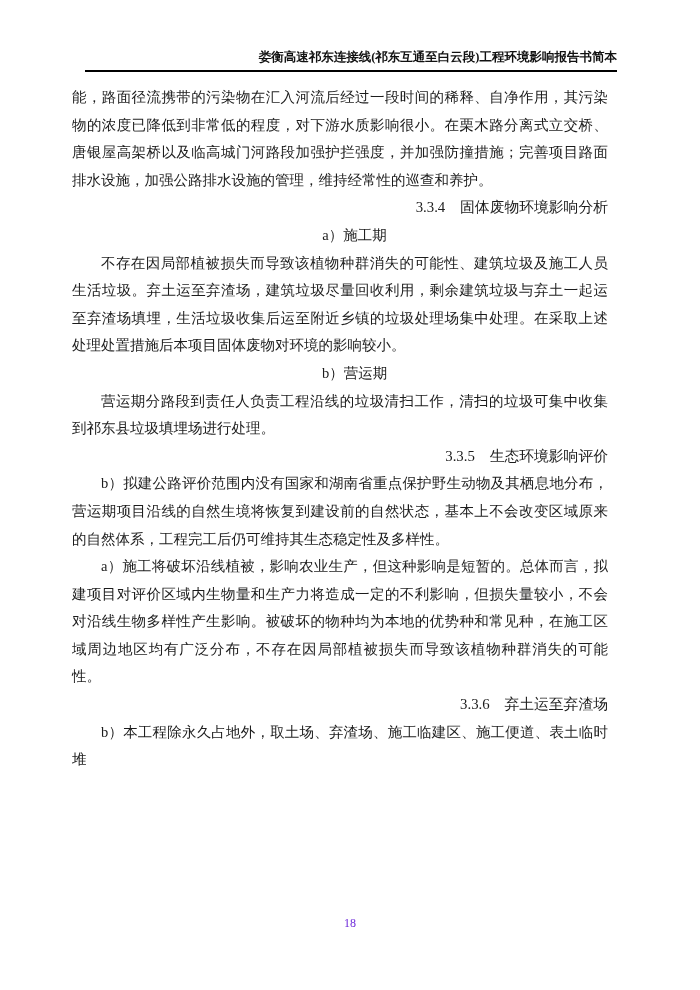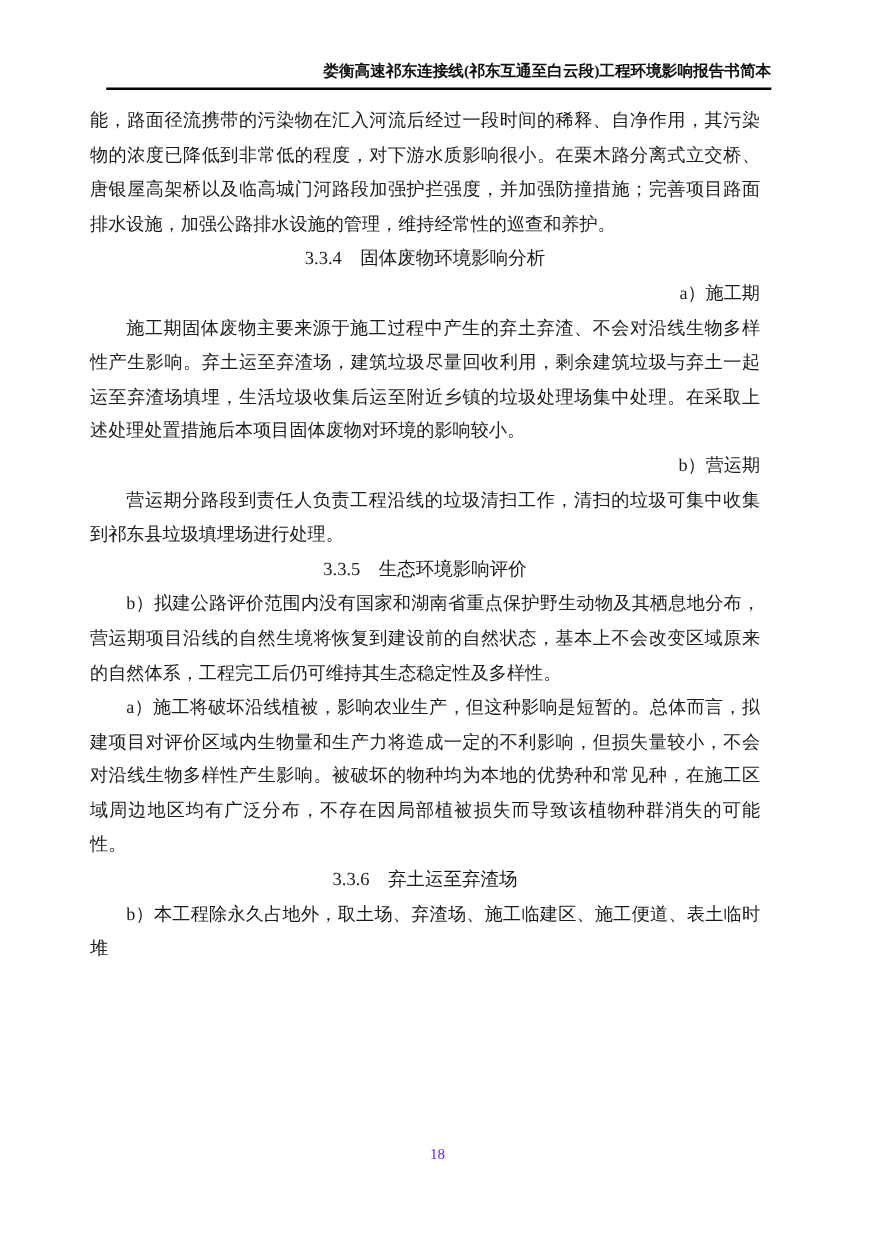--- a/index.html
+++ b/index.html
@@ -44,25 +44,25 @@
     padding: 0;
   }
   .para-continued {
     text-indent: 0;
   }
   .para-body {
     text-indent: 2em;
   }
   .para-sub {
     text-indent: 2em;
-    text-align: right;
+    text-align: center;
   }
   .para-heading {
     text-indent: 0;
-    text-align: center;
+    text-align: right;
     font-size: 14.8px;
     font-family: Liberation Serif, serif;
   }
   .para-heading .hnum {
     margin-right: 1em;
   }
   .page-footer {
     position: absolute;
     left: 0;
     top: 916px;
@@ -76,21 +76,21 @@
 <body>
 
 <div class="page">
 
   <div class="page-header">娄衡高速祁东连接线(祁东互通至白云段)工程环境影响报告书简本</div>
 
   <div class="doc-body">
       <p class="para-continued">能，路面径流携带的污染物在汇入河流后经过一段时间的稀释、自净作用，其污染物的浓度已降低到非常低的程度，对下游水质影响很小。在栗木路分离式立交桥、唐银屋高架桥以及临高城门河路段加强护拦强度，并加强防撞措施；完善项目路面排水设施，加强公路排水设施的管理，维持经常性的巡查和养护。</p>
       <p class="para-heading"><span class="hnum">3.3.4</span><span>固体废物环境影响分析</span></p>
       <p class="para-sub">a）施工期</p>
-      <p class="para-body">施工期固体废物主要来源于施工过程中产生的弃土弃渣、不会对沿线生物多样性产生影响。弃土运至弃渣场，建筑垃圾尽量回收利用，剩余建筑垃圾与弃土一起运至弃渣场填埋，生活垃圾收集后运至附近乡镇的垃圾处理场集中处理。在采取上述处理处置措施后本项目固体废物对环境的影响较小。</p>
+      <p class="para-body">不存在因局部植被损失而导致该植物种群消失的可能性、建筑垃圾及施工人员生活垃圾。弃土运至弃渣场，建筑垃圾尽量回收利用，剩余建筑垃圾与弃土一起运至弃渣场填埋，生活垃圾收集后运至附近乡镇的垃圾处理场集中处理。在采取上述处理处置措施后本项目固体废物对环境的影响较小。</p>
       <p class="para-sub">b）营运期</p>
       <p class="para-body">营运期分路段到责任人负责工程沿线的垃圾清扫工作，清扫的垃圾可集中收集到祁东县垃圾填埋场进行处理。</p>
       <p class="para-heading"><span class="hnum">3.3.5</span><span>生态环境影响评价</span></p>
       <p class="para-body">b）拟建公路评价范围内没有国家和湖南省重点保护野生动物及其栖息地分布，营运期项目沿线的自然生境将恢复到建设前的自然状态，基本上不会改变区域原来的自然体系，工程完工后仍可维持其生态稳定性及多样性。</p>
       <p class="para-body">a）施工将破坏沿线植被，影响农业生产，但这种影响是短暂的。总体而言，拟建项目对评价区域内生物量和生产力将造成一定的不利影响，但损失量较小，不会对沿线生物多样性产生影响。被破坏的物种均为本地的优势种和常见种，在施工区域周边地区均有广泛分布，不存在因局部植被损失而导致该植物种群消失的可能性。</p>
       <p class="para-heading"><span class="hnum">3.3.6</span><span>弃土运至弃渣场</span></p>
       <p class="para-body">b）本工程除永久占地外，取土场、弃渣场、施工临建区、施工便道、表土临时堆</p>
     </div>
 
   <div class="page-footer">18</div>

